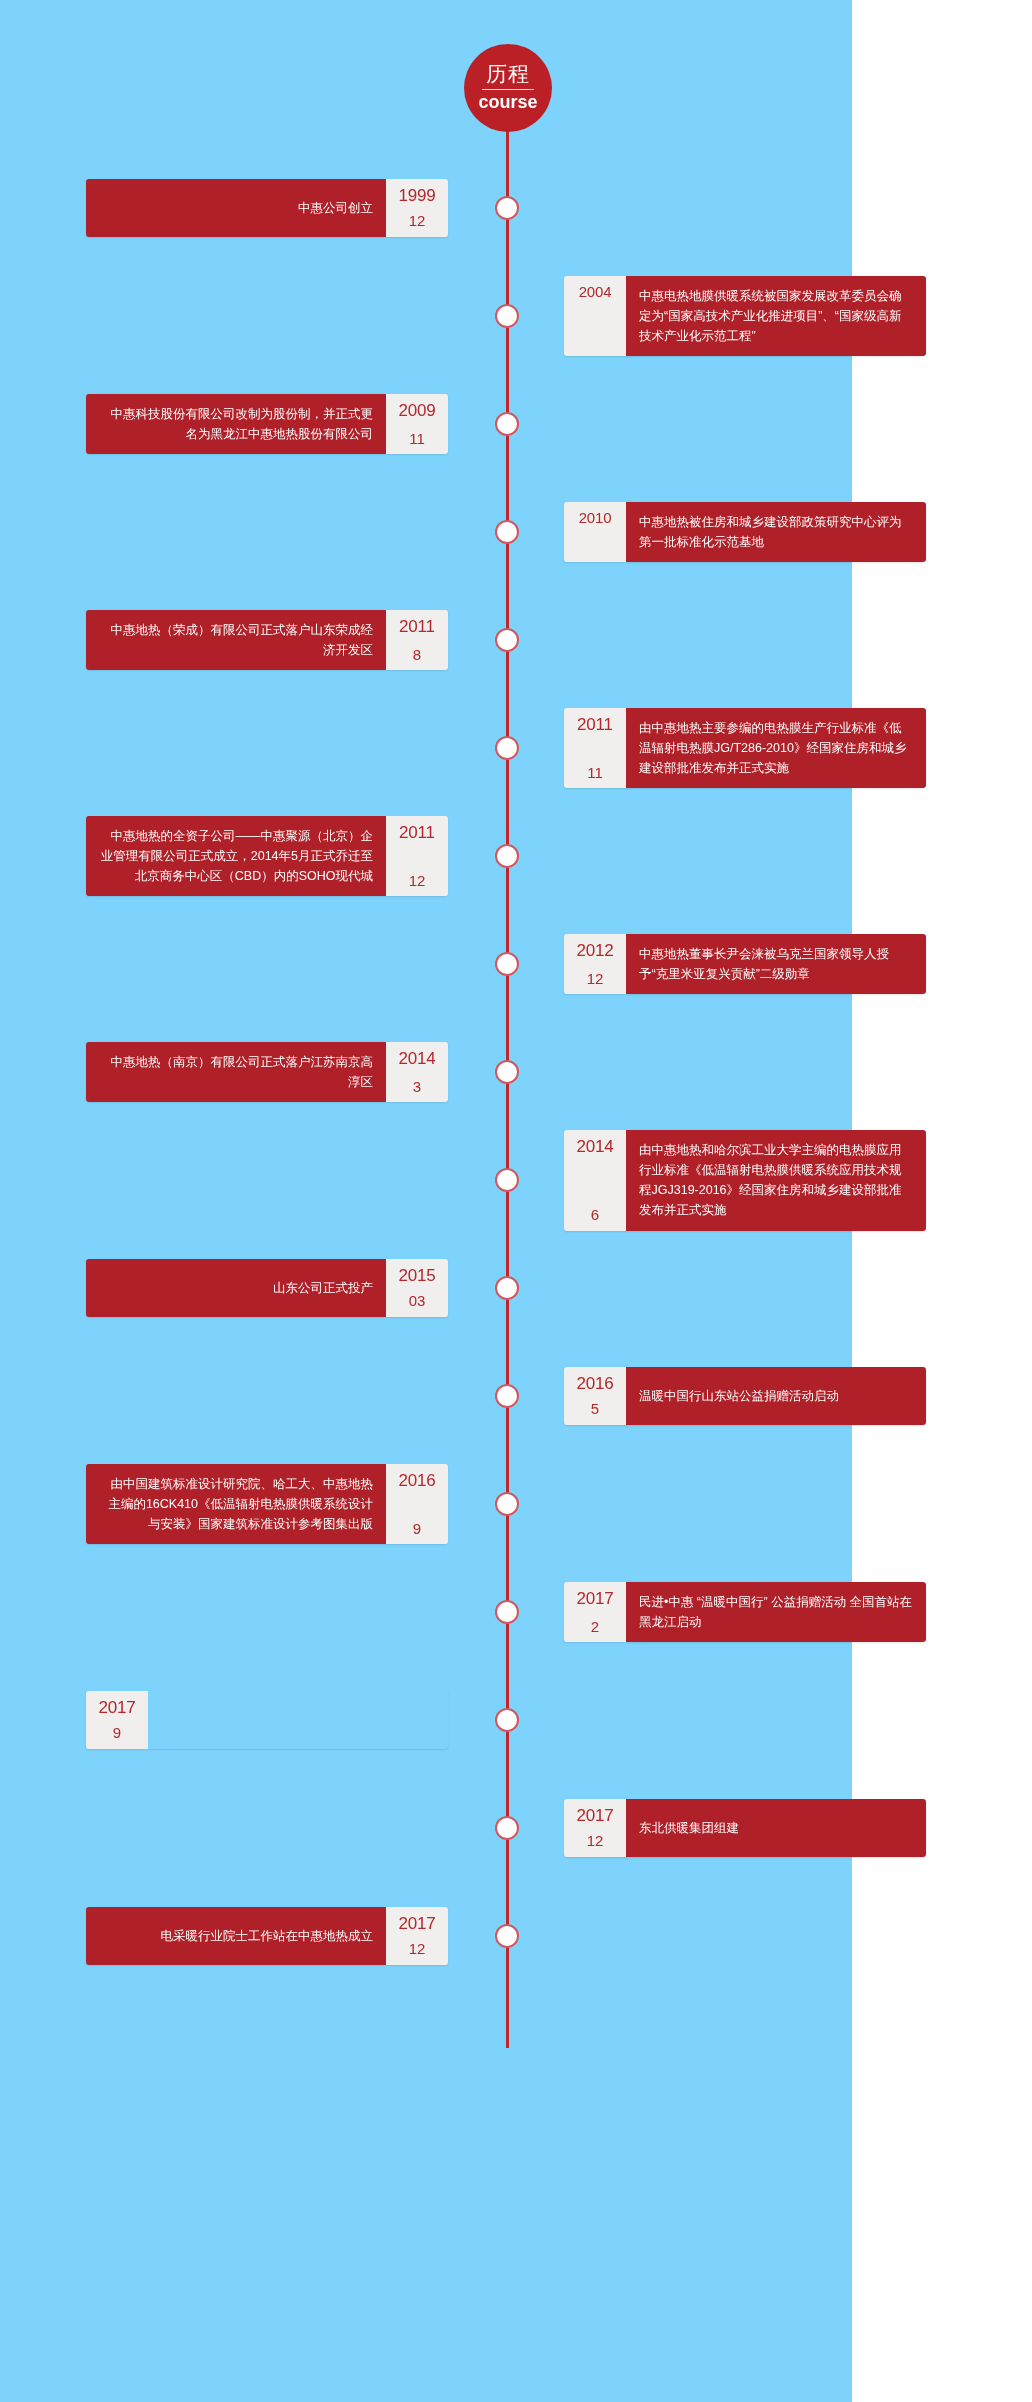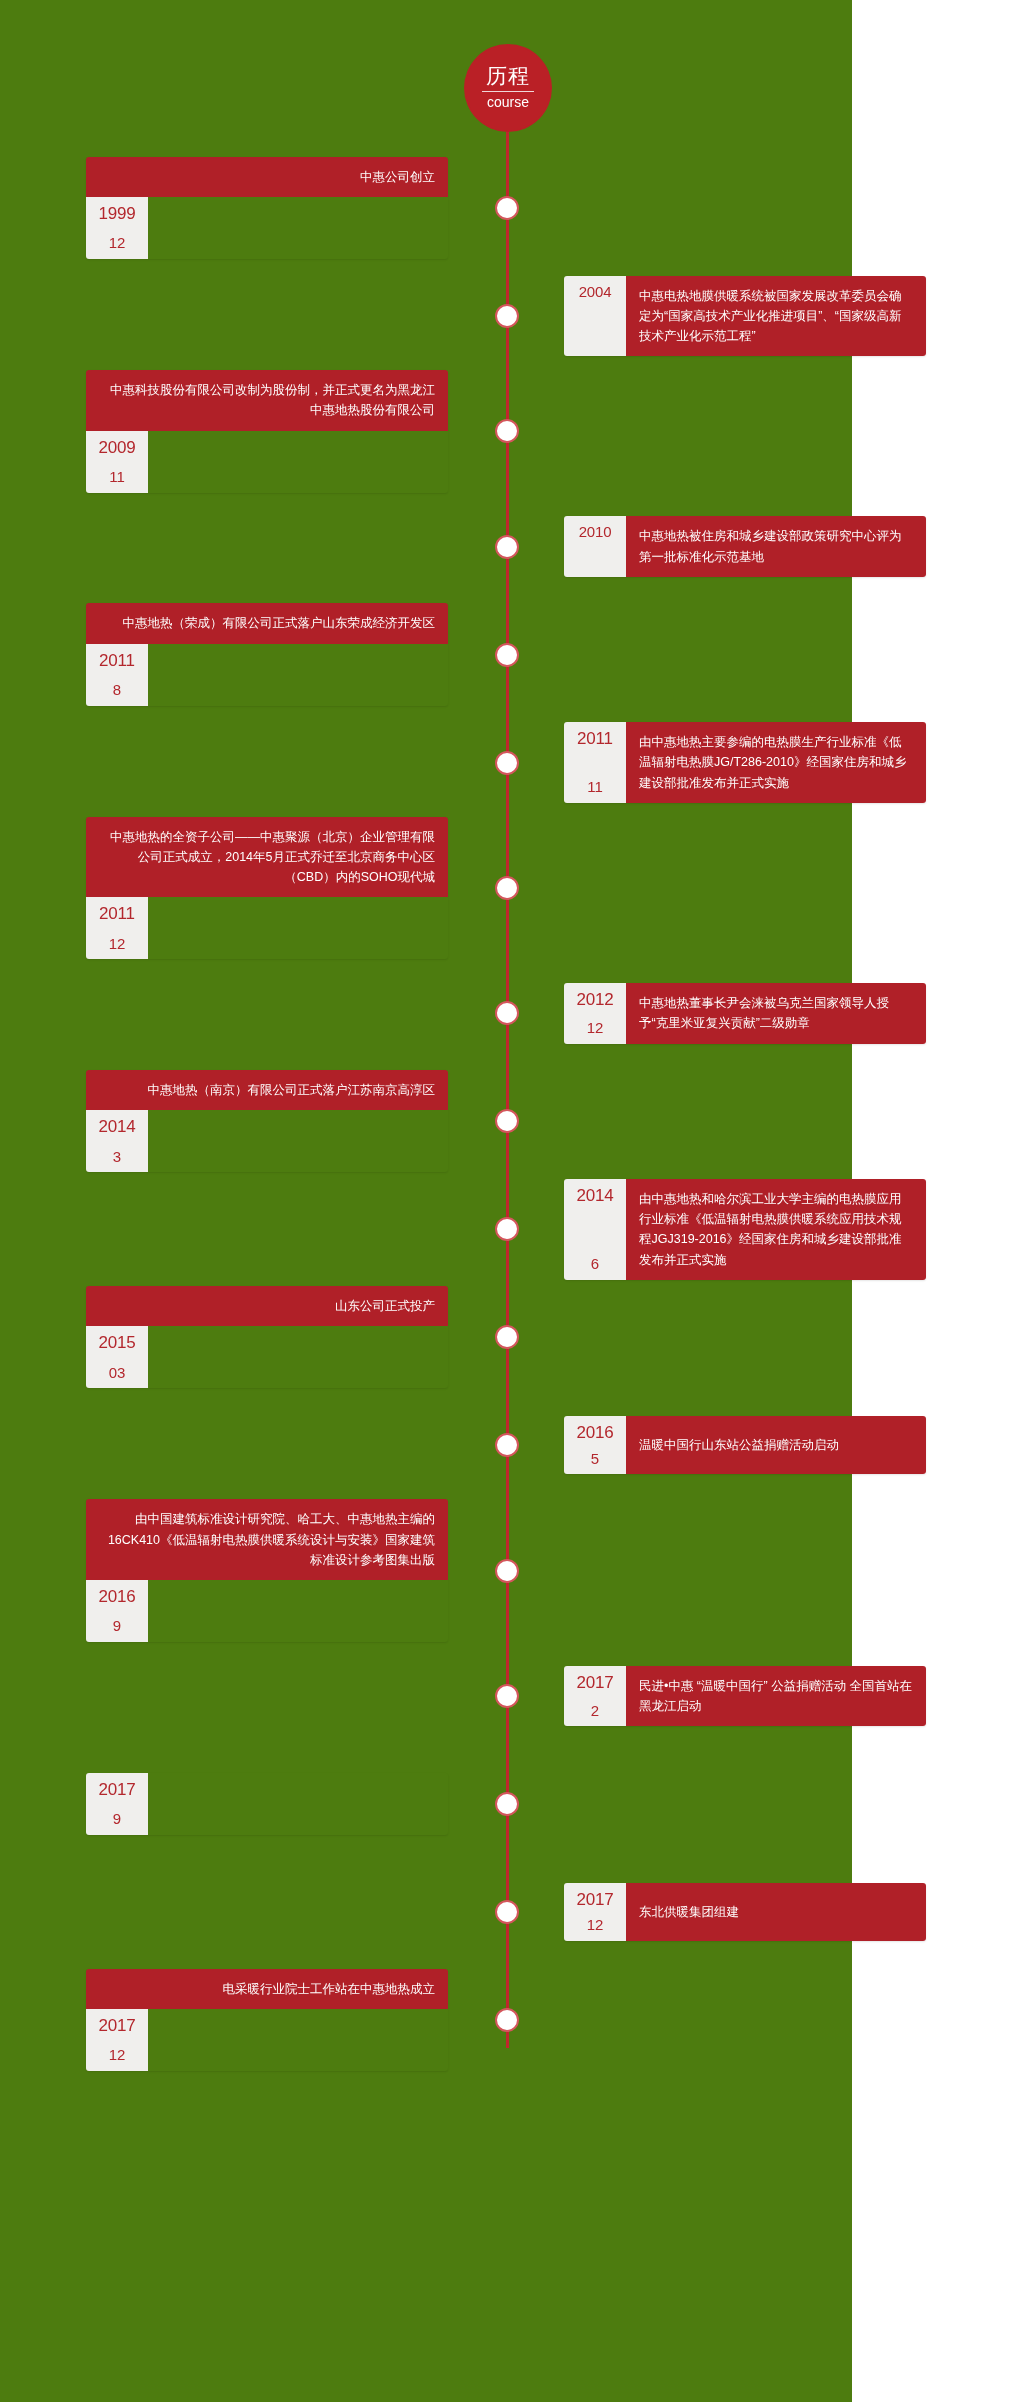--- a/index.html
+++ b/index.html
@@ -15,21 +15,21 @@
     min-height: 2402px;
     position: relative;
     overflow-x: hidden;
   }
 
   
   .page {
     position: relative;
     width: 852px;
     min-height: 2402px;
-    background: #4d7c0f;
+    background: #7dd3fc;
   }
 
   
   .spine {
     position: absolute;
     left: 506px;
     top: 95px;
     width: 3px;
     height: 2270px;
     background: #c0272d;
@@ -66,23 +66,24 @@
     padding-bottom: 3px;
     color: #fff;
   }
   .badge-rule {
     width: 52px;
     height: 1px;
     background: #f0d7d8;
     margin: 1px 0 3px 0;
   }
   .badge-en {
-    font-size: 14px;
+    font-size: 18px;
     line-height: 1.1;
     color: #fff;
+    font-weight: bold;
   }
 
   
   .timeline {
     position: relative;
     z-index: 2;
     width: 1032px;
     padding-top: 14px;
   }
   .row {
@@ -156,21 +157,21 @@
     display: flex;
     align-items: center;
     padding: 10px 13px;
     font-size: 12.5px;
     line-height: 1.62;
   }
   .card.left .body  { justify-content: flex-end; text-align: right; }
   .card.right .body { justify-content: flex-start; text-align: left; }
 
   
-  .card.left { flex-direction: column; }
+  .card.left { }
 </style>
 </head>
 <body>
 
 <div class="page" style="min-height: 2402px;">
 
   <div class="spine" style="top: 88px; height: 1960px;"></div>
 
   <div class="badge-wrap">
     <div class="badge">

